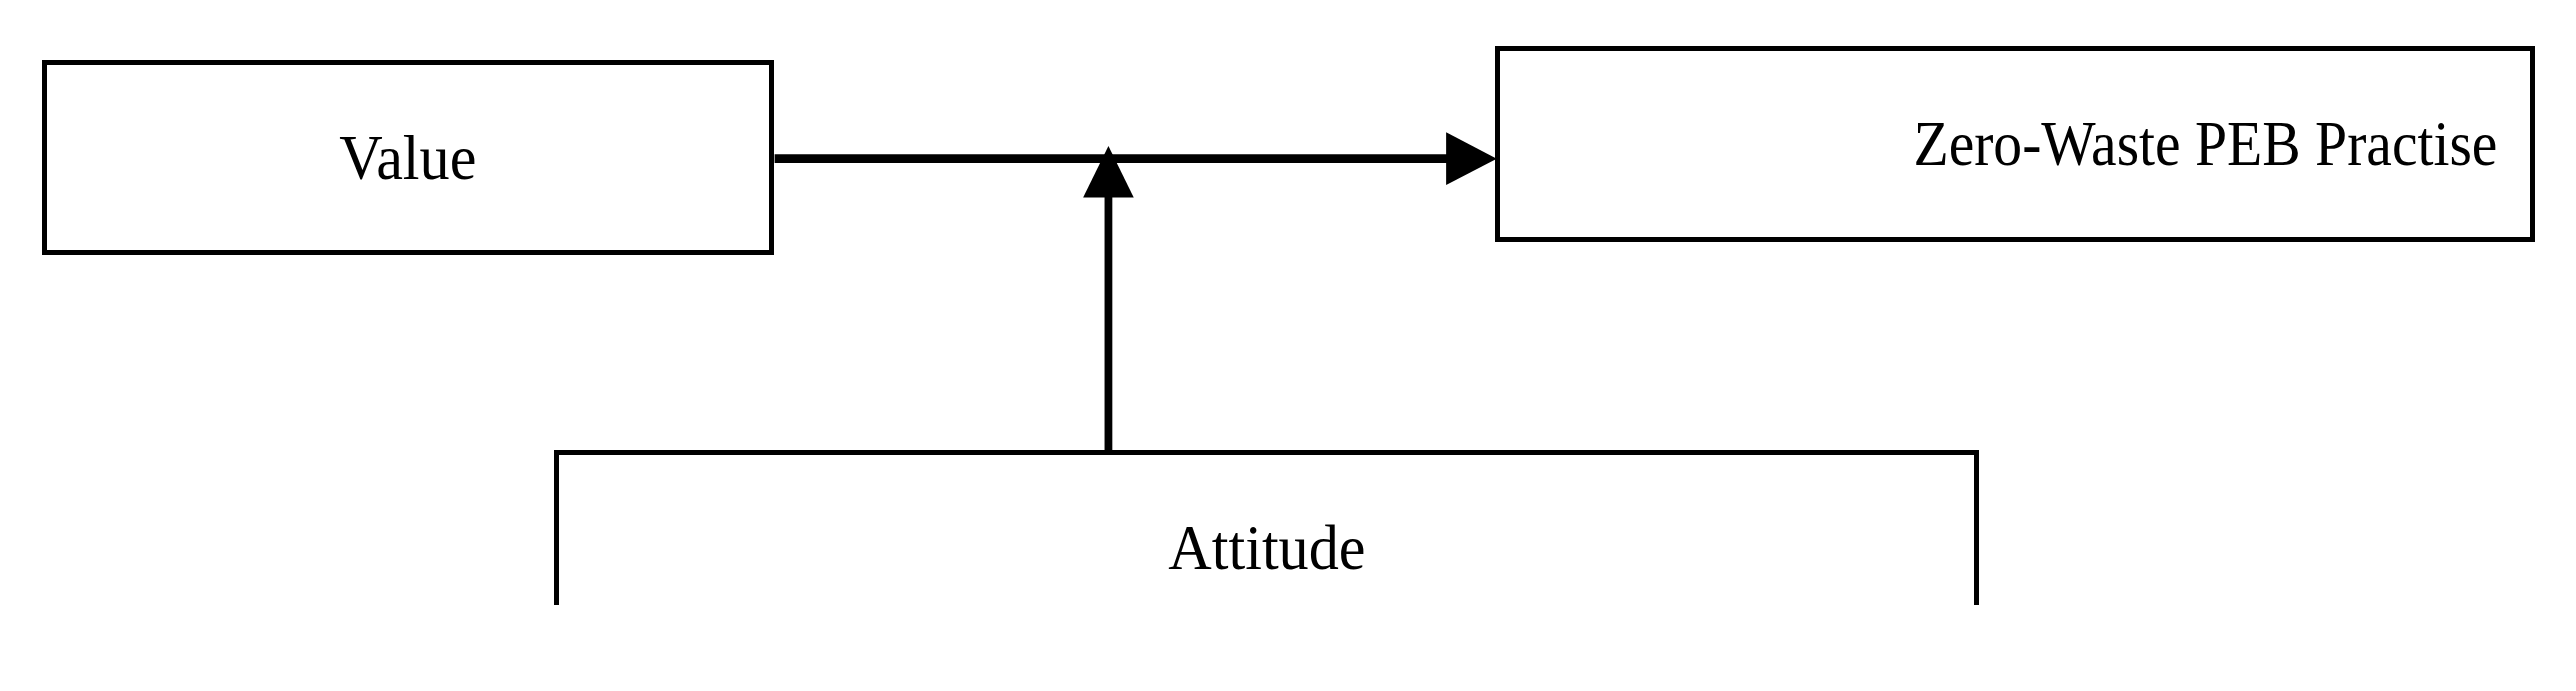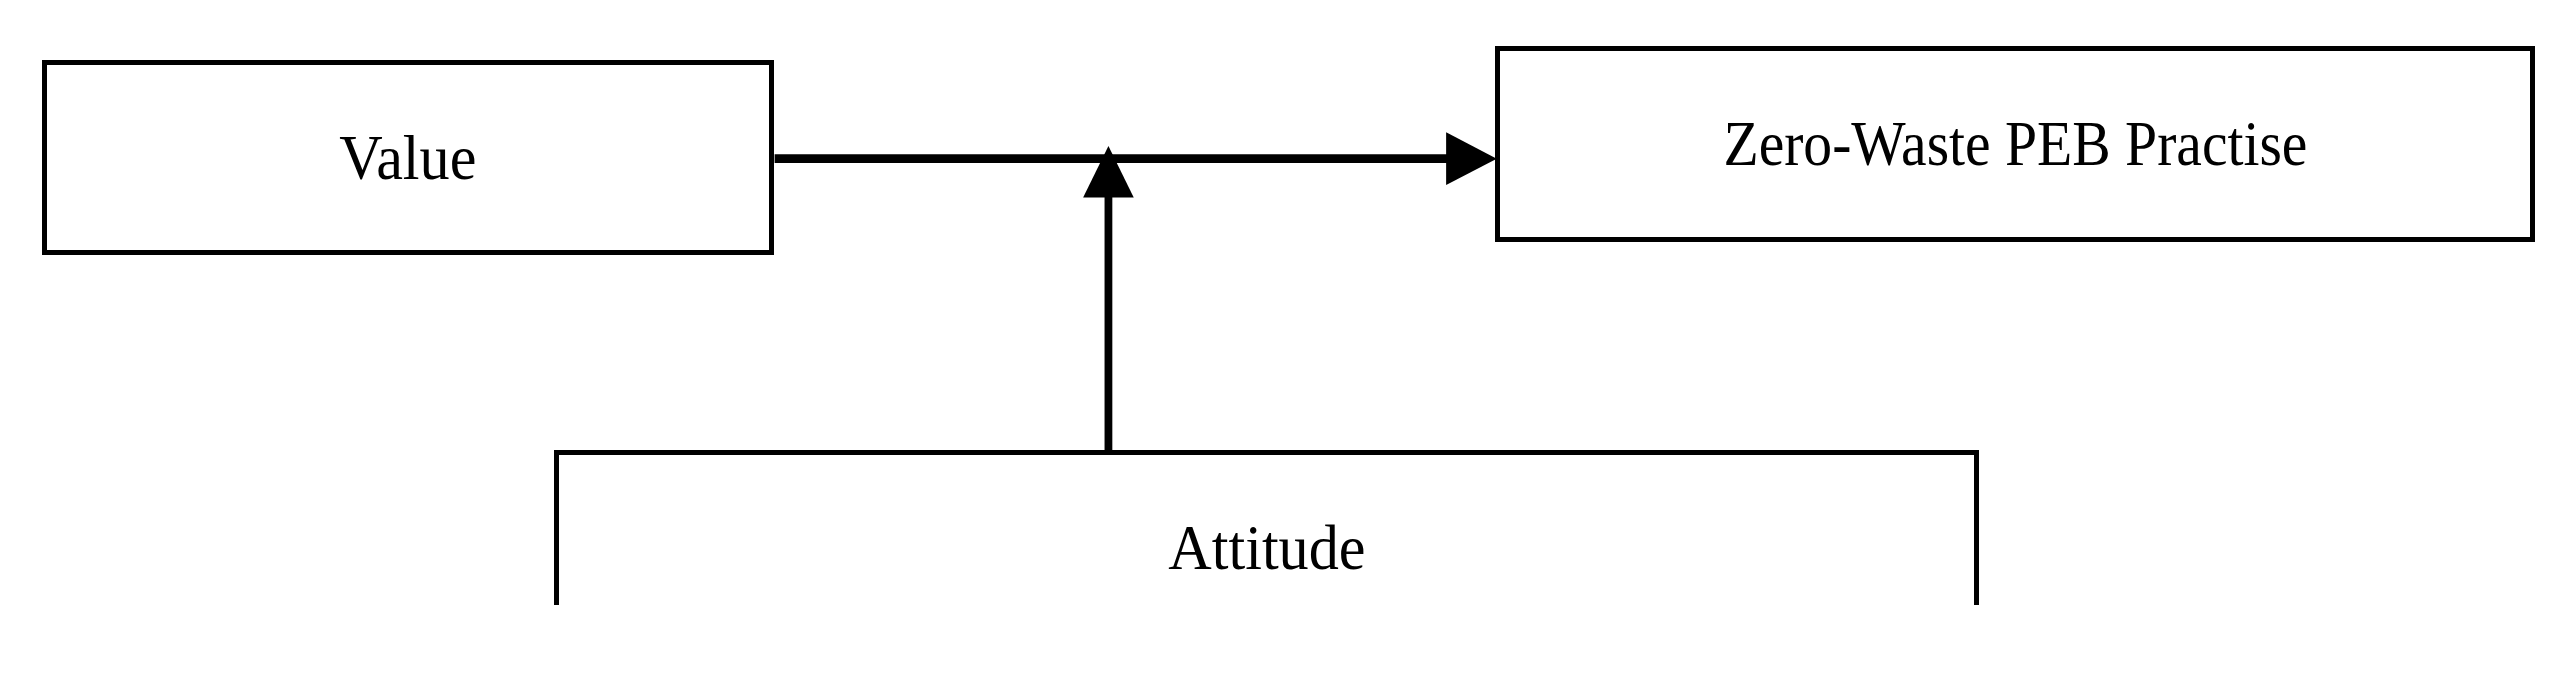--- a/index.html
+++ b/index.html
@@ -39,20 +39,21 @@
     left: 42px;
     top: 60px;
     width: 732px;
     height: 195px;
   }
   #node-outcome {
     left: 1495px;
     top: 46px;
     width: 1040px;
     height: 196px;
+    justify-content: flex-end;
   }
   #node-attitude {
     left: 516px;
     top: 450px;
     width: 1425px;
     height: 196px;
     margin-left: 38px;
   }
   #node-outcome .node-label {
     transform: scaleX(0.90);

